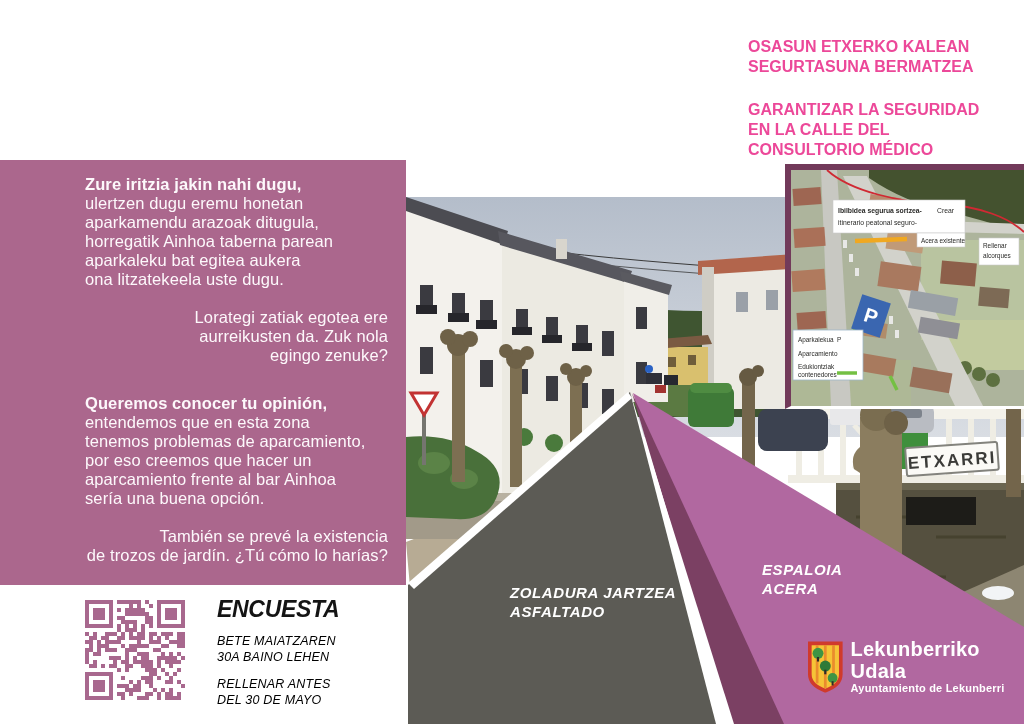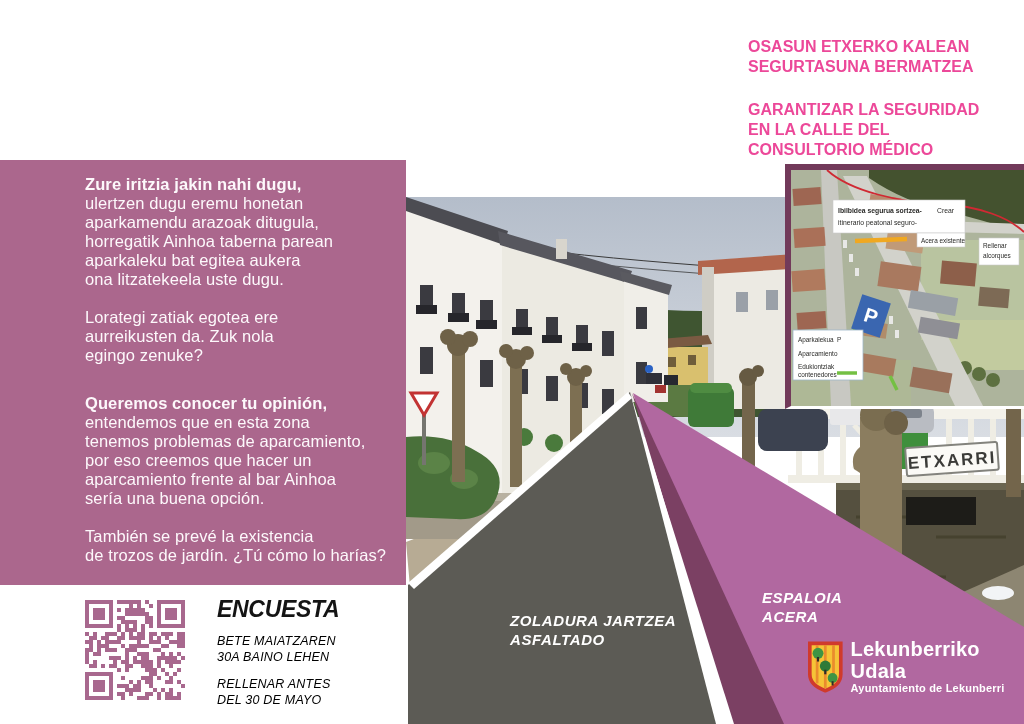--- a/index.html
+++ b/index.html
@@ -1,35 +1,35 @@
 <!DOCTYPE html>
 <html><head>
 <meta charset="utf-8">
 <style>
   html,body{margin:0;padding:0;background:#e8e8e8;}
   .poster{
     position:relative;width:1024px;height:724px;background:#ffffff;overflow:hidden;
     font-family:"Liberation Sans","DejaVu Sans",sans-serif;
   }
-  .preline{white-space:pre-line;margin-top:28px;}
+  .preline{white-space:pre-line;}
   
   .title-block{position:absolute;left:88px;top:30px;}
   .title-line{font-style:italic;font-weight:900;font-size:53px;line-height:53px;
     letter-spacing:-1.5px;margin:0;}
   .title-eu{color:#7c3b5e;}
   .title-es{color:#b3739d;}
   .subtitle-block{position:absolute;left:748px;top:37px;width:260px;color:#ec4899;}
   .subtitle{font-weight:800;font-size:16px;line-height:20px;margin:0;}
   .subtitle + .subtitle{margin-top:23px;}
   
   .panel{position:absolute;left:0;top:160px;width:406px;height:425px;background:#ab678d;
     color:#fdf8fb;box-sizing:border-box;padding:15px 18px 0 85px;}
   .panel p{margin:0;font-size:16.5px;line-height:19px;font-weight:500;letter-spacing:.1px;}
   .panel .lead{font-weight:800;}
-  .panel .gap{margin-top:19px;}
+  .panel .gap{margin-top:19px;text-align:right;}
   .panel .biggap{margin-top:29px;}
   
   .qr-box{position:absolute;left:85px;top:600px;}
   .survey{position:absolute;left:217px;top:596px;}
   .survey-title{font-style:italic;font-weight:900;font-size:23px;line-height:26px;
     color:#141414;margin:0;letter-spacing:-.3px;}
   .survey-deadline{font-style:italic;font-weight:400;font-size:12.5px;line-height:16px;
     color:#000000;margin:11px 13px 0 0;letter-spacing:.2px;}
   
   .photo{position:absolute;left:406px;top:197px;width:618px;height:527px;}

